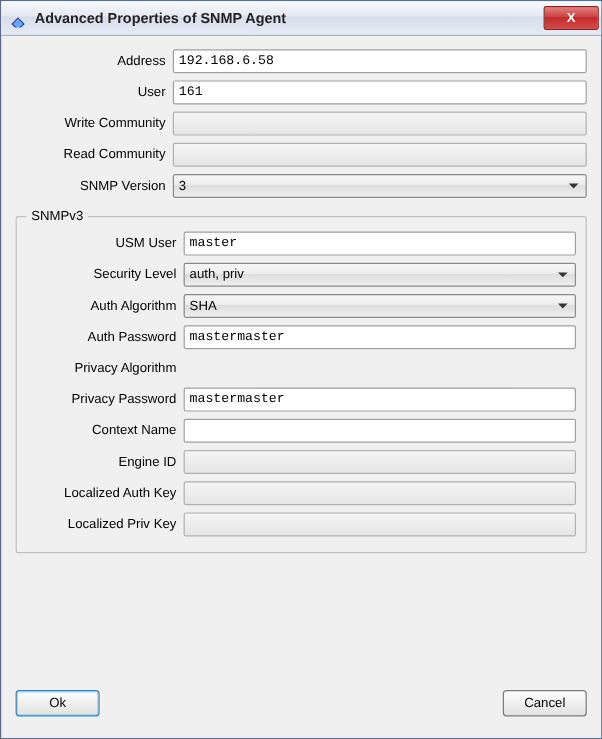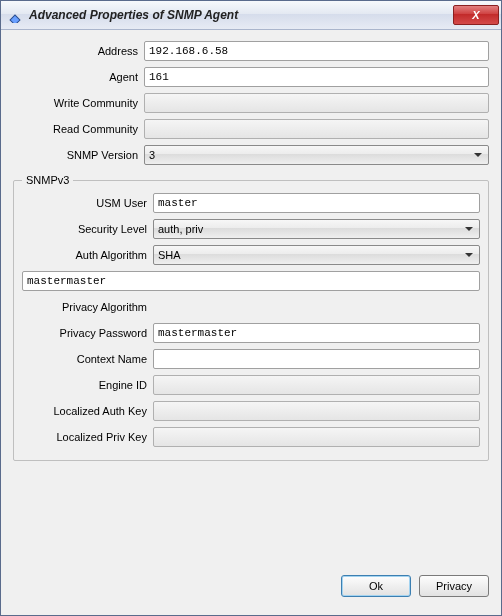--- a/index.html
+++ b/index.html
@@ -21,21 +21,20 @@
     flex-direction: column;
   }
   .titlebar {
     height: 28px;
     background: linear-gradient(to bottom, #f7f9fc 0%, #e4e9f2 45%, #d5dceb 46%, #e7ebf4 100%);
     border-bottom: 1px solid #aab5cc;
     display: flex;
     align-items: center;
     padding: 0 2px 0 6px;
     gap: 6px;
-    font-style: italic;
   }
   .titlebar .title-text {
     font-weight: bold;
     color: #222;
     flex: 1;
     font-size: 12px;
   }
   .close-btn {
     width: 44px;
     height: 18px;
@@ -128,21 +127,21 @@
     margin: 4px 0 0 0;
     padding: 6px 8px 8px 8px;
   }
   fieldset.group legend {
     padding: 0 4px;
     color: #000;
   }
   .spacer { flex: 1; }
   .button-row {
     display: flex;
-    justify-content: flex-end;
+    justify-content: space-between;
     gap: 8px;
     padding: 6px 0 10px 0;
   }
   button.std {
     width: 70px;
     height: 22px;
     border: 1px solid #7a7a7a;
     background: linear-gradient(to bottom, #fdfdfd, #e2e2e2);
     border-radius: 3px;
     font-family: inherit;
@@ -178,21 +177,21 @@
   </div>
 
   <div class="body">
 
     <div class="form-row">
       <label>Address</label>
       <div class="field"><input class="text" value="192.168.6.58" style=""></div>
     </div>
 
     <div class="form-row">
-      <label>Agent</label>
+      <label>User</label>
       <div class="field"><input class="text" value="161" style=""></div>
     </div>
 
     <div class="form-row">
       <label>Write Community</label>
       <div class="field">
           <div class="value-box"></div>
         </div>
     </div>
 
@@ -232,20 +231,21 @@
       <div class="form-row">
         <label>Auth Algorithm</label>
         <div class="field">
             <div class="combo">
               <span>SHA</span>
             </div>
           </div>
       </div>
 
       <div class="form-row">
+        <label>Auth Password</label>
         <div class="field"><input class="text" value="mastermaster" style=""></div>
       </div>
 
       <div class="form-row">
         <label>Privacy Algorithm</label>
       </div>
 
       <div class="form-row">
         <label>Privacy Password</label>
         <div class="field"><input class="text" value="mastermaster" style=""></div>
@@ -276,17 +276,17 @@
             <div class="value-box"></div>
           </div>
       </div>
 
     </fieldset>
 
     <div class="spacer"></div>
 
     <div class="button-row">
       <button class="std focus">Ok</button>
-      <button class="std">Privacy</button>
+      <button class="std">Cancel</button>
     </div>
 
   </div>
 </div>
 
 </body></html>

